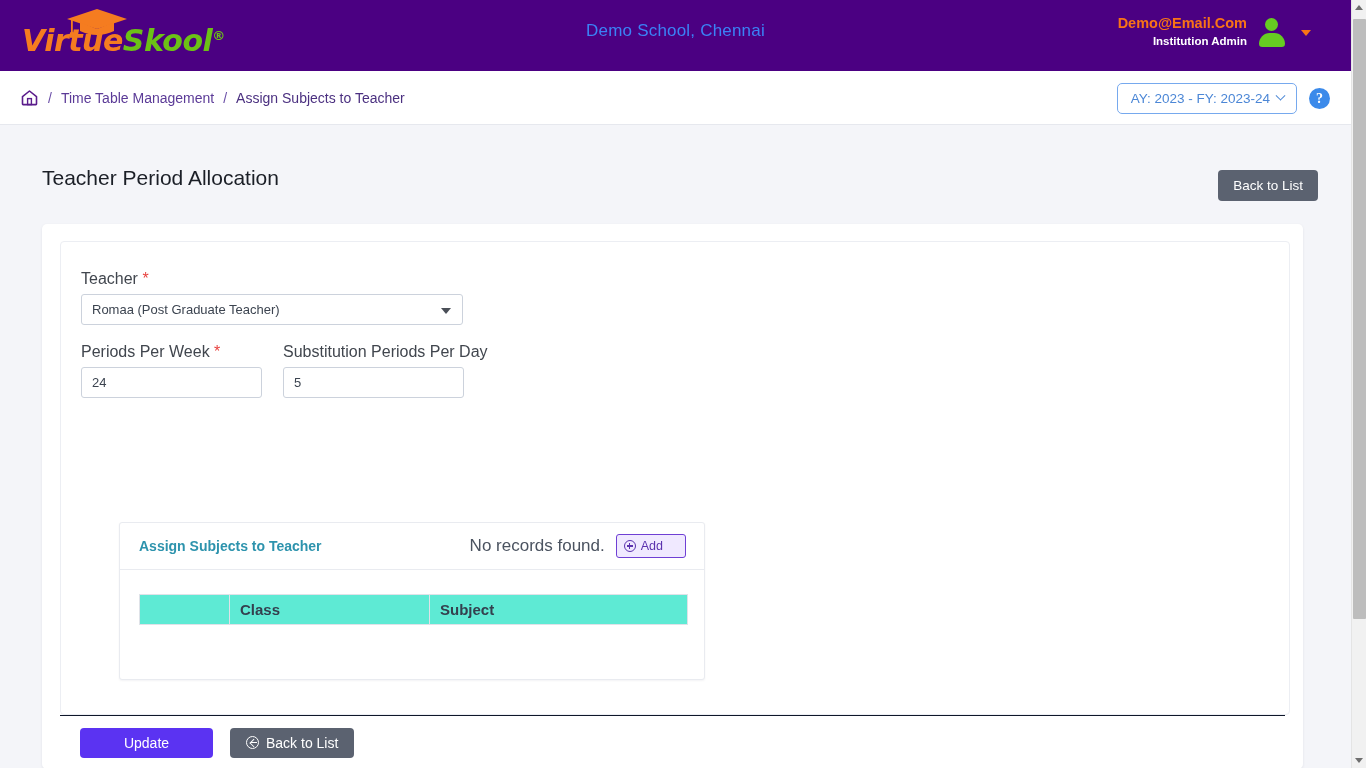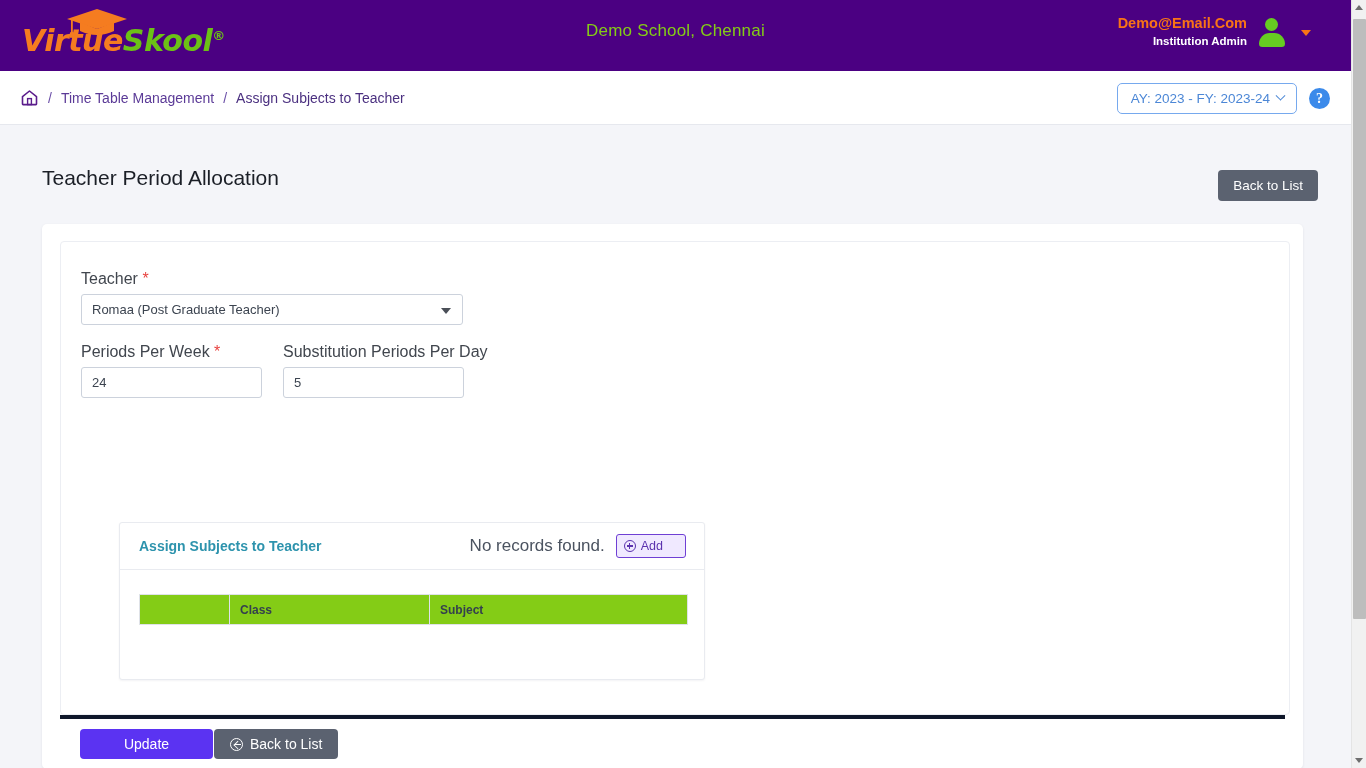--- a/index.html
+++ b/index.html
@@ -41,21 +41,21 @@
     color: #6cc116; font-size: 13px; vertical-align: super;
   }
   .cap {
     position: absolute; left: 44px; top: -5px;
     width: 62px; height: 30px;
     pointer-events: none;
   }
   .school-name {
     position: absolute; left: 0; right: 0; top: 21px;
     text-align: center;
-    color: #84cc16;
+    color: #3b82f6;
     font-size: 17px;
     letter-spacing: .2px;
   }
   .user-block {
     position: absolute; right: 40px; top: 14px;
     display: flex; align-items: center; gap: 10px;
   }
   .user-texts { text-align: right; line-height: 1.35; }
   .user-email {
     color: #f97316; font-size: 14.5px; font-weight: bold;
@@ -254,35 +254,35 @@
   .tbl {
     border-collapse: collapse;
     width: 548px;
     table-layout: fixed;
   }
   .tbl th {
     border: 1px solid #dfe2e8;
     height: 30px;
     text-align: left;
     padding: 0 10px;
-    font-size: 12px;
+    font-size: 15px;
     color: #34404e;
     font-weight: bold;
-    background: #84cc16;
+    background: #5eead4;
   }
   .tbl th.c0 { width: 90px; }
   .tbl th.c1 { width: 200px; }
   .tbl th.c2 { width: 258px; }
 
   
   .card-foot {
     position: absolute; left: 18px; right: 18px; bottom: 0;
     height: 54px;
-    border-top: 4px solid #0f172a;
-    display: flex; align-items: center; gap: 1px;
+    border-top: 1px solid #0f172a;
+    display: flex; align-items: center; gap: 17px;
     padding-left: 20px;
   }
   .btn-update {
     background: #5b33f2; color: #fff;
     border: none; border-radius: 4px;
     font-size: 14px;
     width: 133px; height: 30px;
     cursor: pointer;
     font-family: "Liberation Sans", sans-serif;
   }

